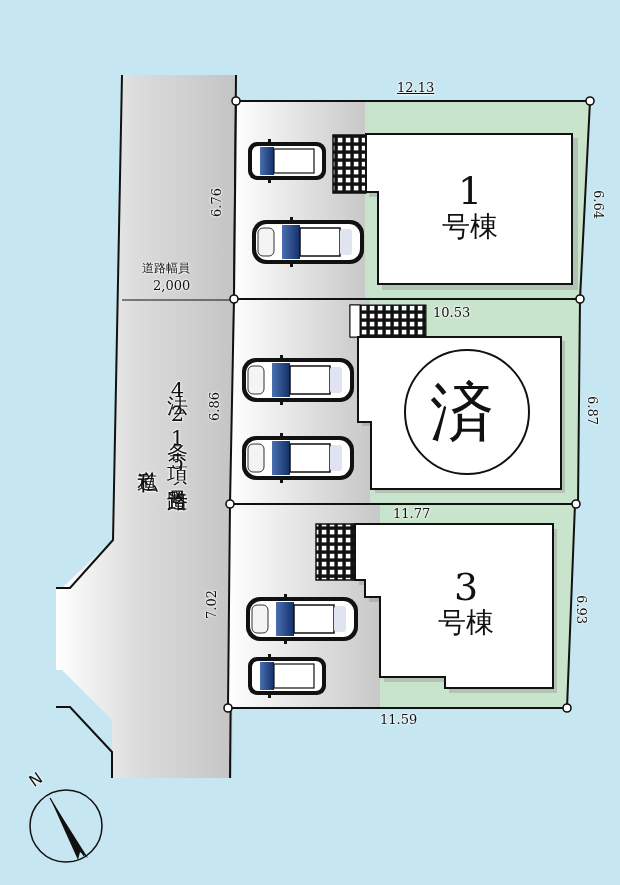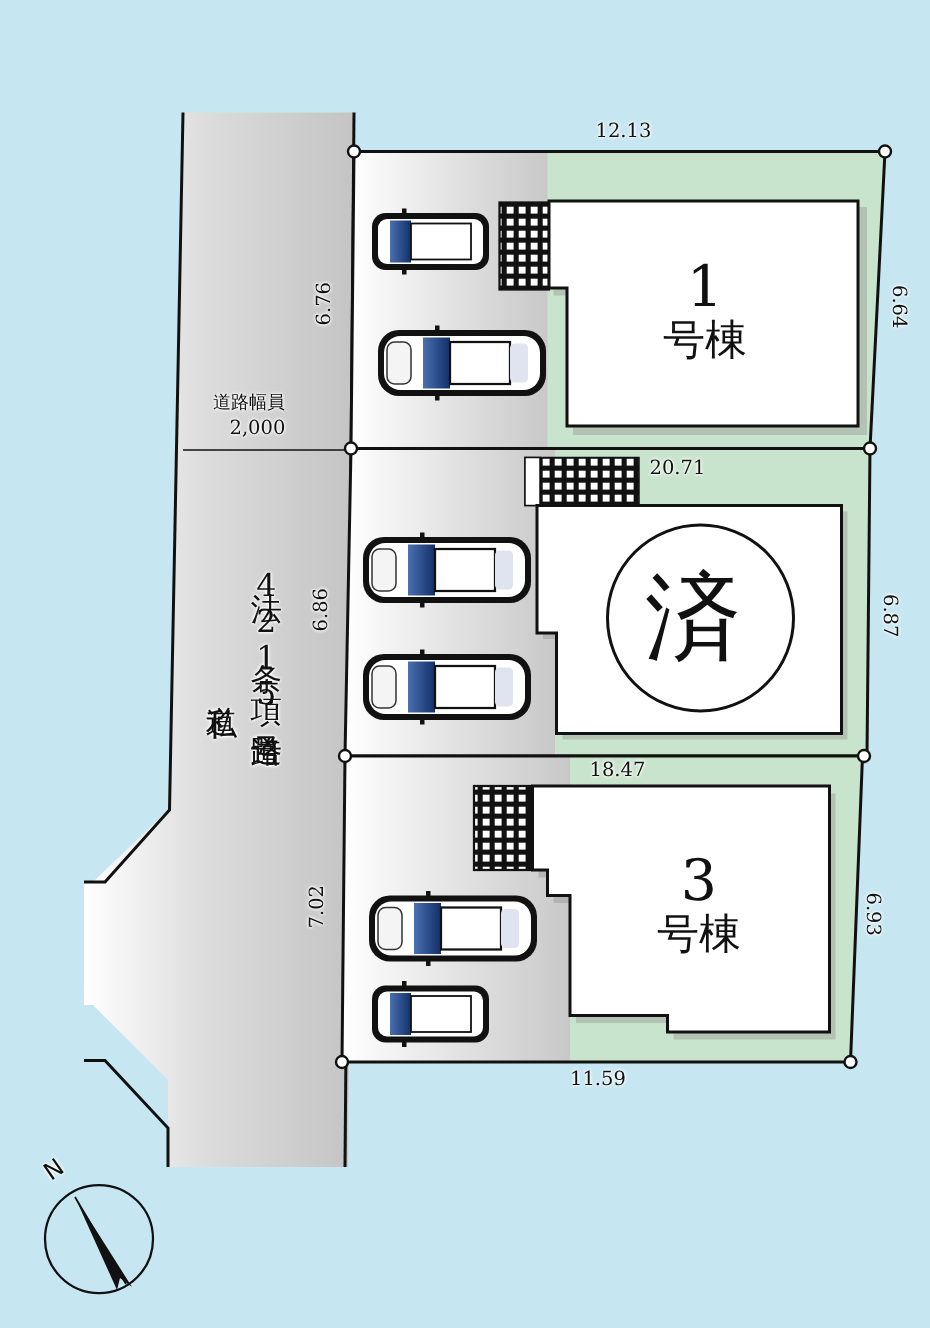--- a/index.html
+++ b/index.html
@@ -111,40 +111,40 @@
     <circle cx="567" cy="708" r="4"></circle>
   </g>
 
   <g>
     <circle cx="66" cy="826" r="36" fill="none" stroke="#111" stroke-width="1.5"></circle>
     <polygon points="50,798 88,858 80,852 78,860" fill="#111"></polygon>
     <line x1="50" y1="798" x2="84" y2="856" stroke="#111" stroke-width="1.2"></line>
   </g>
 </svg>
 
-<span class="lbl dim" style="left:397px;top:81px;">12.13</span>
+<span class="lbl dim" style="left:397px;top:81px;text-decoration:underline;">12.13</span>
 <span class="lbl dim vert" style="left:210px;top:188px;transform:rotate(180deg);">6.76</span>
 <span class="lbl dim vert" style="left:592px;top:190px;">6.64</span>
 <div class="bld" style="left:420px;top:172px;width:100px;">
   <span class="num">1</span>
   <span class="name">号棟</span>
 </div>
 
 <span class="lbl dim" style="left:142px;top:262px;font-size:12px;">道路幅員</span>
 <span class="lbl dim" style="left:153px;top:279px;">2,000</span>
 
-<span class="lbl dim" style="left:433px;top:306px;">20.71</span>
+<span class="lbl dim" style="left:433px;top:306px;">10.53</span>
 <span class="lbl dim vert" style="left:208px;top:392px;transform:rotate(180deg);">6.86</span>
 <span class="lbl dim vert" style="left:586px;top:396px;">6.87</span>
 <span class="lbl" style="left:430px;top:380px;font-size:64px;text-shadow:none;">済</span>
 
 <div class="road-text" style="left:166px;top:378px;">法42条1項5号道路</div>
 <div class="road-text" style="left:136px;top:455px;">私道</div>
 
-<span class="lbl dim" style="left:393px;top:507px;">18.47</span>
+<span class="lbl dim" style="left:393px;top:507px;">11.77</span>
 <span class="lbl dim vert" style="left:205px;top:590px;transform:rotate(180deg);">7.02</span>
 <span class="lbl dim vert" style="left:575px;top:595px;">6.93</span>
 <span class="lbl dim" style="left:380px;top:713px;text-align:center;">11.59</span>
 <div class="bld" style="left:416px;top:568px;width:100px;">
   <span class="num">3</span>
   <span class="name">号棟</span>
 </div>
 
 <span class="lbl" style="left:30px;top:772px;font-size:16px;font-family:'DejaVu Sans',sans-serif;transform:rotate(-35deg);">N</span>
 

